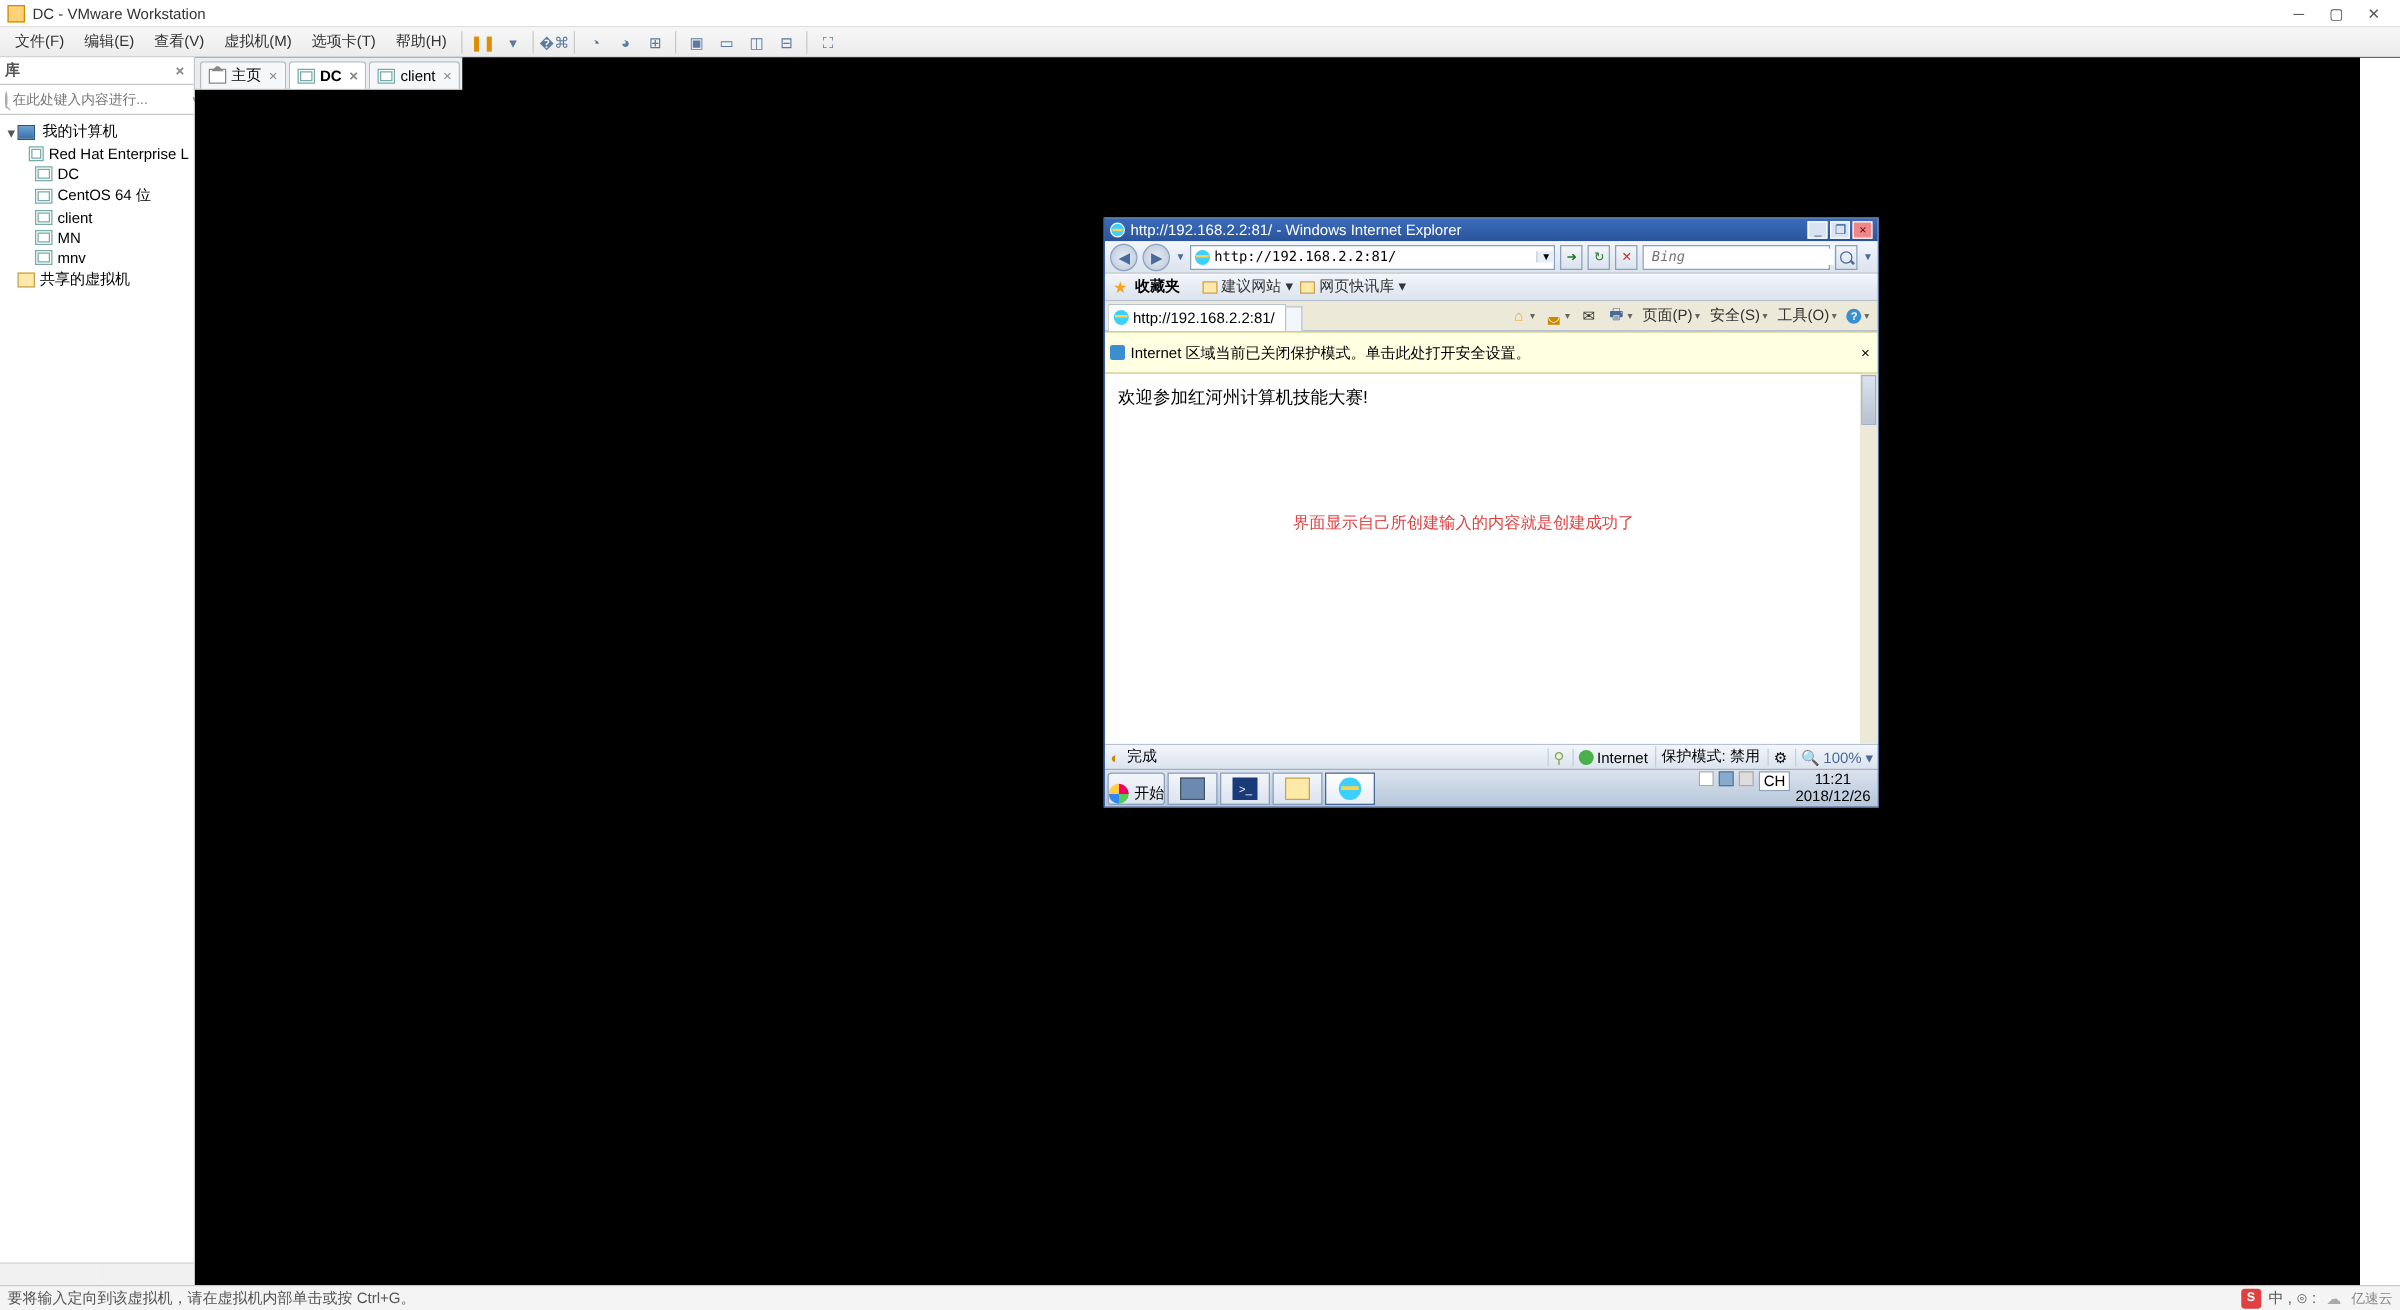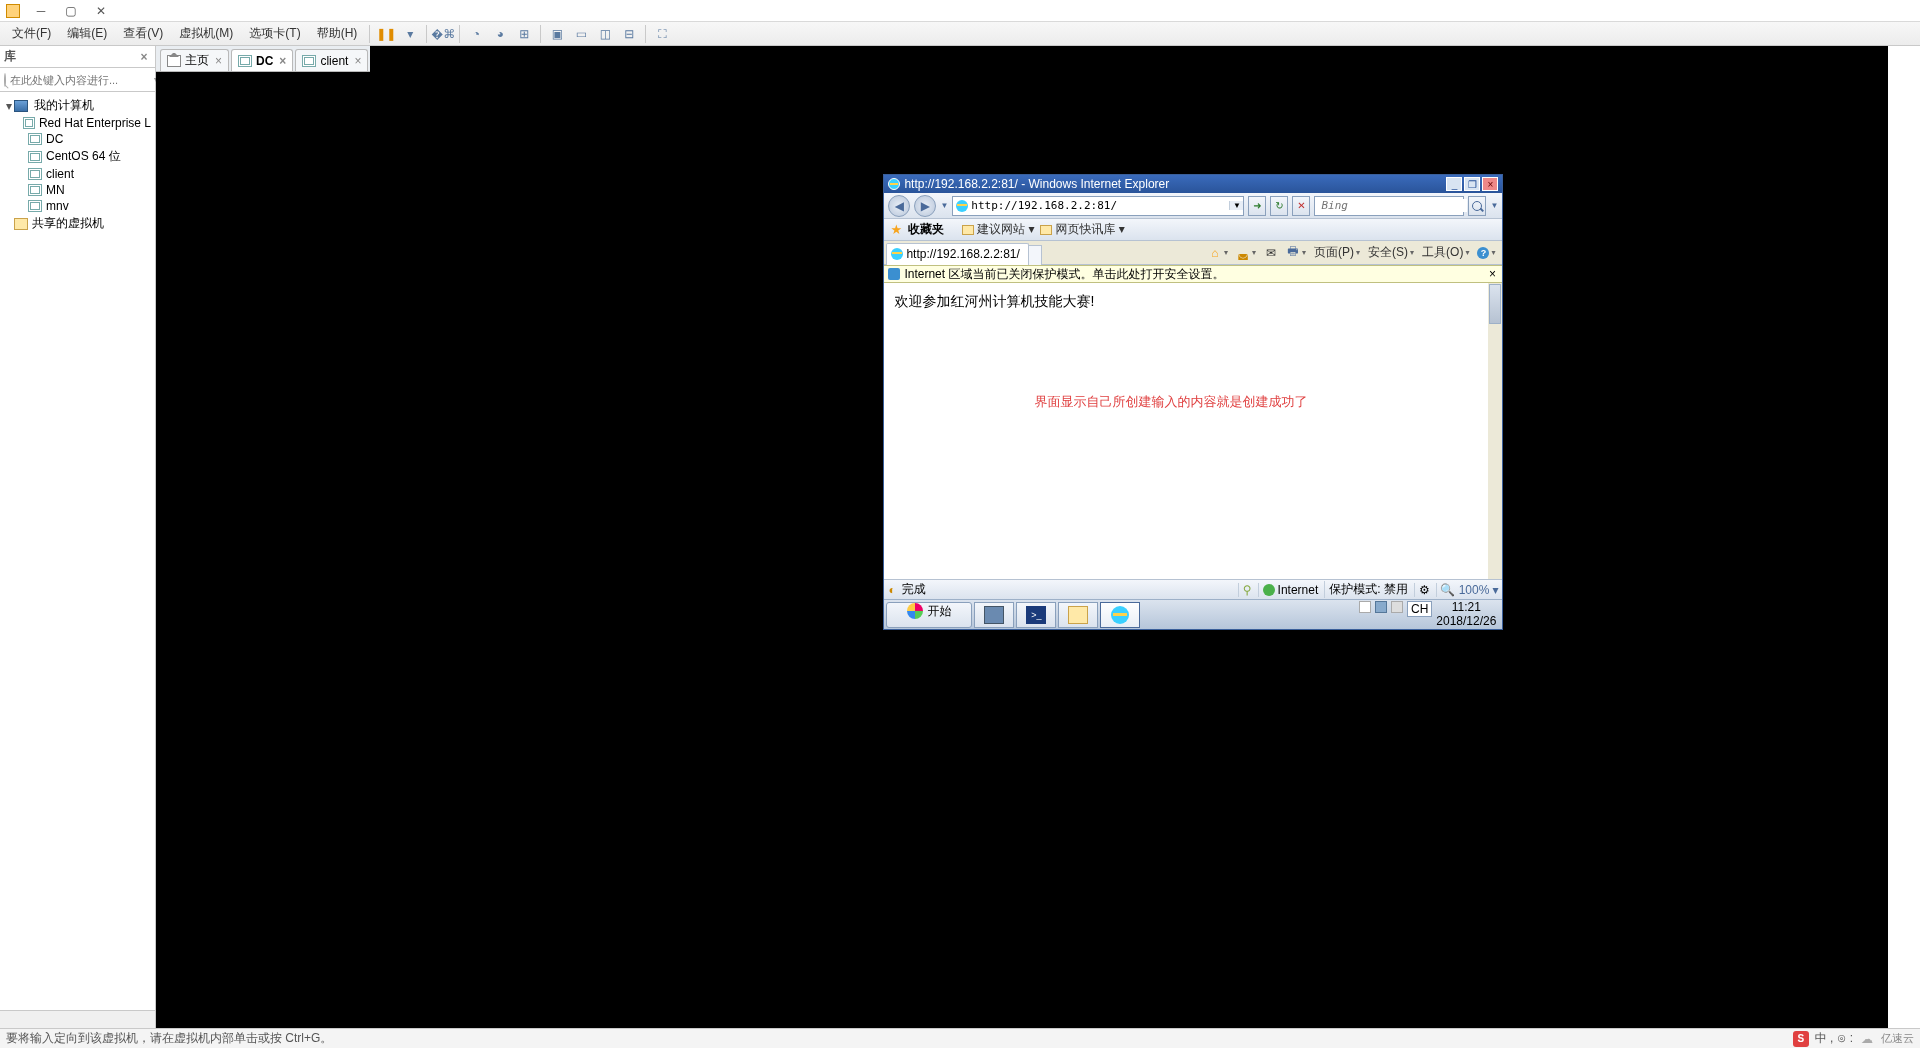--- a/index.html
+++ b/index.html
@@ -96,38 +96,38 @@
 .ie-tab .ie-e:after{content:"";position:absolute;left:1px;right:1px;top:4px;height:2px;background:#ffd24a;}
 .ie-newtab{ width:14px;height:20px;border:1px solid #b6c2d2;border-bottom:none;background:#f3f6fb;margin-top:4px;margin-left:-1px;cursor:pointer;}
 .ie-cmdbar{ margin-left:auto; display:flex; align-items:center; gap:2px; padding-right:4px; font-family:"SimSun"; font-size:11px;}
 .cmd{ display:flex;align-items:center;gap:2px;cursor:pointer;padding:2px 3px; color:#333;}
 .cmd .dd{font-size:8px;color:#666;}
 .cmd-ico{width:14px;height:14px;display:inline-flex;align-items:center;justify-content:center;}
 .ci-home{color:#f7a41d;}
 .ci-print{color:#4a6a9a;}
 .ci-help{width:12px;height:12px;border-radius:50%;background:#3b8fd0;color:#fff;font-size:9px;font-weight:bold;}
 
-.ie-infobar{ height:18px; background:#ffffe1; border:1px solid #c0c080; border-left:none;border-right:none; display:flex; align-items:center; padding:0 4px; font-family:"SimSun"; font-size:11px;}
+.ie-infobar{ height:34px; background:#ffffe1; border:1px solid #c0c080; border-left:none;border-right:none; display:flex; align-items:center; padding:0 4px; font-family:"SimSun"; font-size:11px;}
 .ie-infobar .shield{width:12px;height:12px;background:#3b8fd0;border-radius:2px;margin-right:4px;position:relative;}
 .ie-infobar .xib{ margin-left:auto;cursor:pointer; width:12px;text-align:center;}
 
 .ie-page{ background:#fff; height:296px; padding:10px 10px; position:relative; border-right:14px solid #ece9d8;}
 .ie-page-scrollthumb{position:absolute;right:-13px;top:1px;width:12px;height:40px;background:linear-gradient(#dbe3ee,#b6c2d2);border:1px solid #9db0c8;}
 .welcome{ font-size:14px; }
 .annot{ color:#e04040; font-size:13px; position:absolute; left:150px; top:110px;}
 
 .ie-status{ height:20px; background:linear-gradient(#f3f6fb,#dbe3ee); border-top:1px solid #b6c2d2; display:flex; align-items:center; padding:0 4px; font-family:"SimSun"; font-size:11px; gap:6px;}
 .ie-status .sp{flex:1;}
 .status-seg{ display:flex;align-items:center;gap:3px; border-left:1px solid #c2cedc; padding-left:4px;}
 .globe{width:12px;height:12px;border-radius:50%;background:#4ab04a;position:relative;}
 .zoombtn{color:#4a6a9a;}
 
 
 .vm-taskbar{ height:30px; background:linear-gradient(#dbe3ee,#b6c6da); display:flex; align-items:center; padding:0 2px; border-top:1px solid #9db0c8;}
-.start-btn{ height:26px; padding:0 20px; border:1px solid #8aa0bc; background:linear-gradient(#f3f6fb,#dbe3ee); border-radius:3px; display:flex;align-items:flex-start;gap:4px;cursor:pointer; font-family:"SimSun"; font-size:11px;}
+.start-btn{ height:26px; padding:0 0; border:1px solid #8aa0bc; background:linear-gradient(#f3f6fb,#dbe3ee); border-radius:3px; display:flex;align-items:flex-end;gap:4px;cursor:pointer; font-family:"SimSun"; font-size:11px;}
 .win-orb{width:16px;height:16px;border-radius:50%;background:conic-gradient(#e06 0 25%,#5c5 25% 50%,#38e 50% 75%,#fc4 75% 100%);}
 .task-btn{ width:40px;height:26px;border:1px solid #8aa0bc;background:linear-gradient(#f3f6fb,#dbe3ee);margin-left:2px;display:flex;align-items:center;justify-content:center;cursor:pointer;}
 .task-btn.active{ background:linear-gradient(#fff,#e8eef6); border-color:#4a6a9a;}
 .task-ico{width:20px;height:18px;display:inline-block;}
 .task-ico.srv{background:#6a8ab0;border:1px solid #456;}
 .task-ico.ps{background:#1a3a7a;color:#fff;display:flex;align-items:center;justify-content:center;font-size:9px;}
 .task-ico.exp{background:#ffe9a8;border:1px solid #caa24a;}
 .task-ico.ie{width:18px;height:18px;border-radius:50%;background:#3bd0ff;position:relative;}
 .task-ico.ie:after{content:"";position:absolute;left:2px;right:2px;top:7px;height:3px;background:#ffd24a;}
 .tray{ margin-left:auto; display:flex;align-items:flex-start;gap:4px;padding:0 4px; font-family:"SimSun";font-size:10px;}
@@ -139,20 +139,21 @@
 .host-tray{ margin-left:auto; display:flex; align-items:center; gap:6px;}
 .ht-ico{ width:16px;height:16px; display:inline-flex;align-items:center;justify-content:center;}
 .sogou{ background:#e04040;color:#fff;border-radius:3px;font-size:10px;font-weight:bold;}
 .yisu{ color:#888; font-size:11px;}
 </style>
 </head>
 <body>
 
 <div class="titlebar">
   <span class="app-icon"></span>
+  <span class="title">DC - VMware Workstation</span>
   <span class="win-btn">─</span>
   <span class="win-btn">▢</span>
   <span class="win-btn close">✕</span>
 </div>
 
 <div class="menubar">
   <span class="menu">文件(F)</span>
   <span class="menu">编辑(E)</span>
   <span class="menu">查看(V)</span>
   <span class="menu">虚拟机(M)</span>

